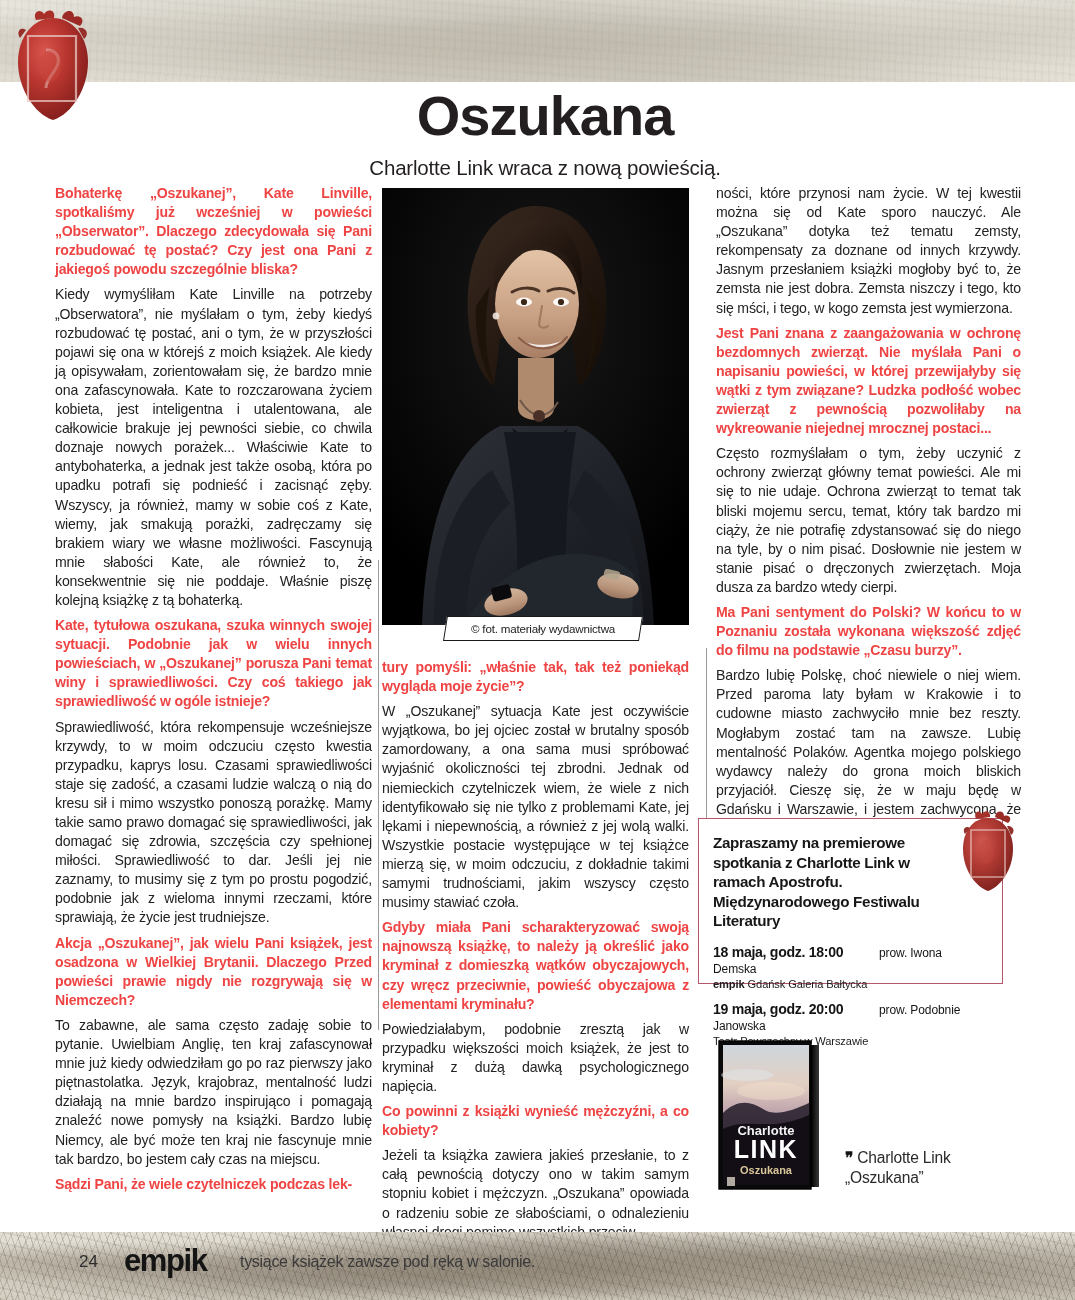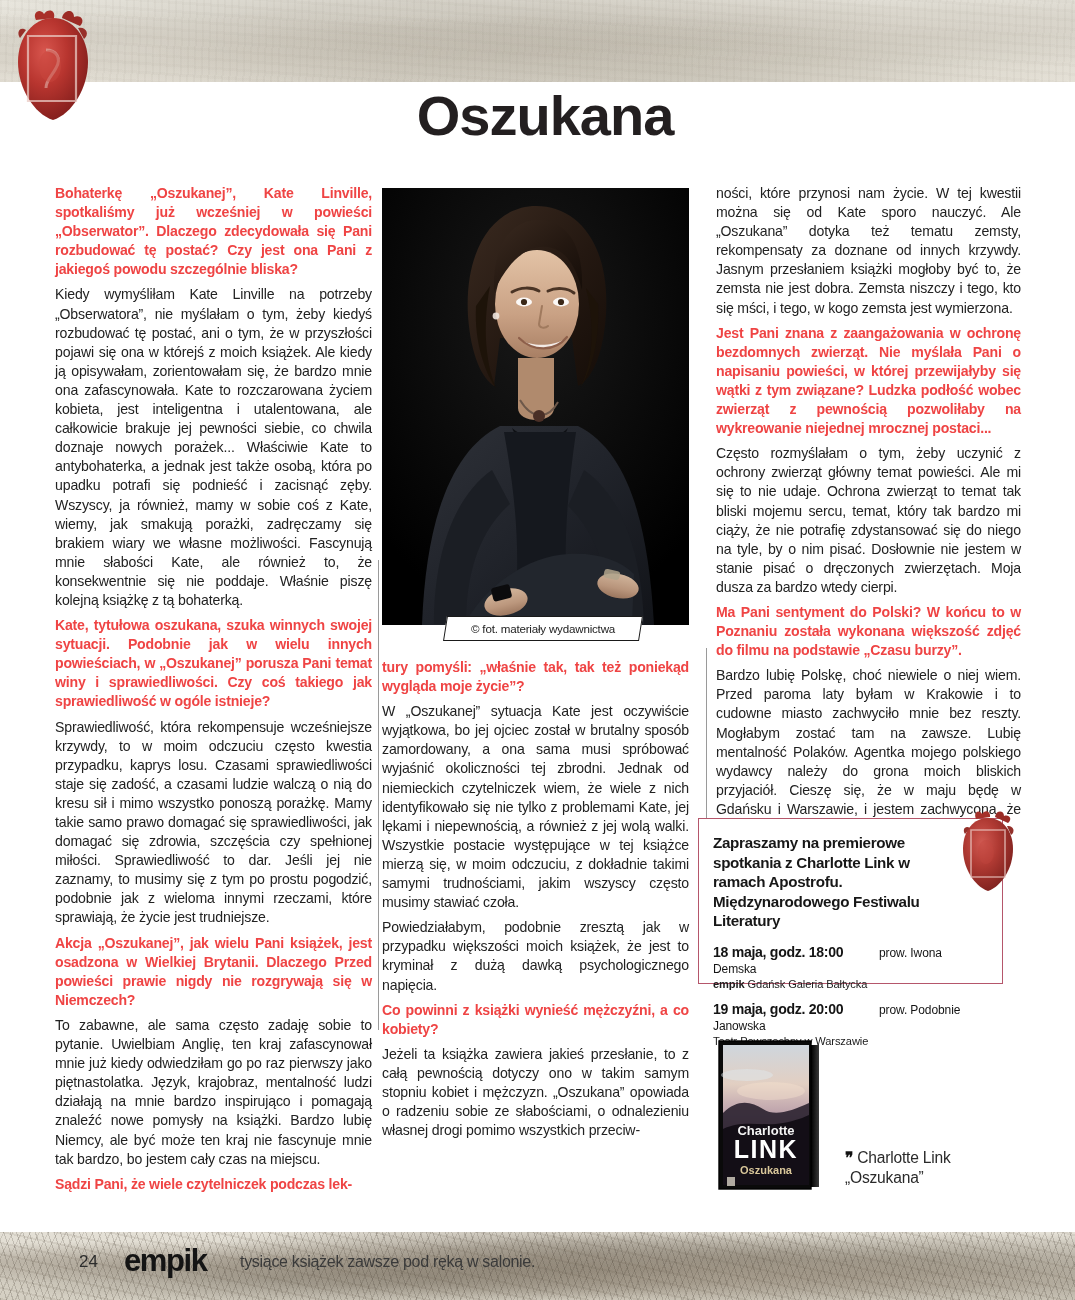--- a/index.html
+++ b/index.html
@@ -168,20 +168,21 @@
     <path d="M20 24 C14 20 10 26 14 32" fill="#98302a"></path>
     <path d="M72 22 C80 20 84 28 78 33" fill="#98302a"></path>
     <path d="M22 30 L70 30 L70 95 L22 95 Z" fill="none" stroke="#e9c9c3" stroke-width="2.2" opacity=".75"></path>
     <path d="M40 44 C50 44 56 52 50 62 C46 70 40 74 40 82" fill="none" stroke="#e3bdb6" stroke-width="3" opacity=".55"></path>
     <ellipse cx="44" cy="60" rx="11" ry="16" fill="#c9463f" opacity=".45"></ellipse>
   </svg>
 </div>
 
 <div class="title-wrap">
   <h1 class="main-title">Oszukana</h1>
+  <div class="subtitle">Charlotte Link wraca z nową powieścią.</div>
 </div>
 
 <div class="vrule vrule-a"></div>
 <div class="vrule vrule-b"></div>
 
 <div class="photo-box">
   <svg class="photo-svg" viewBox="0 0 307 437" preserveAspectRatio="xMidYMid slice">
     <defs>
       <radialGradient id="bgGlow" cx="50%" cy="30%" r="70%">
         <stop offset="0%" stop-color="#181818"></stop>
@@ -260,20 +261,21 @@
   <p class="q-p">Kate, tytułowa oszukana, szuka winnych swojej sytuacji. Podobnie jak w wielu innych powieściach, w „Oszukanej” porusza Pani temat winy i sprawiedliwości. Czy coś takiego jak sprawiedliwość w ogóle istnieje?</p>
   <p class="body-p">Sprawiedliwość, która rekompensuje wcześniejsze krzywdy, to w moim odczuciu często kwestia przypadku, kaprys losu. Czasami sprawiedliwości staje się zadość, a czasami ludzie walczą o nią do kresu sił i mimo wszystko ponoszą porażkę. Mamy takie samo prawo domagać się sprawiedliwości, jak domagać się zdrowia, szczęścia czy spełnionej miłości. Sprawiedliwość to dar. Jeśli jej nie zaznamy, to musimy się z tym po prostu pogodzić, podobnie jak z wieloma innymi rzeczami, które sprawiają, że życie jest trudniejsze.</p>
   <p class="q-p">Akcja „Oszukanej”, jak wielu Pani książek, jest osadzona w Wielkiej Brytanii. Dlaczego Przed powieści prawie nigdy nie rozgrywają się w Niemczech?</p>
   <p class="body-p">To zabawne, ale sama często zadaję sobie to pytanie. Uwielbiam Anglię, ten kraj zafascynował mnie już kiedy odwiedziłam go po raz pierwszy jako piętnastolatka. Język, krajobraz, mentalność ludzi działają na mnie bardzo inspirująco i pomagają znaleźć nowe pomysły na książki. Bardzo lubię Niemcy, ale być może ten kraj nie fascynuje mnie tak bardzo, bo jestem cały czas na miejscu.</p>
   <p class="q-p">Sądzi Pani, że wiele czytelniczek podczas lek-</p>
 </div>
 
 <div class="col col-mid">
   <p class="q-p">tury pomyśli: „właśnie tak, tak też poniekąd wygląda moje życie”?</p>
   <p class="body-p">W „Oszukanej” sytuacja Kate jest oczywiście wyjątkowa, bo jej ojciec został w brutalny sposób zamordowany, a ona sama musi spróbować wyjaśnić okoliczności tej zbrodni. Jednak od niemieckich czytelniczek wiem, że wiele z nich identyfikowało się nie tylko z problemami Kate, jej lękami i niepewnością, a również z jej wolą walki. Wszystkie postacie występujące w tej książce mierzą się, w moim odczuciu, z dokładnie takimi samymi trudnościami, jakim wszyscy często musimy stawiać czoła.</p>
+  <p class="q-p">Gdyby miała Pani scharakteryzować swoją najnowszą książkę, to należy ją określić jako kryminał z domieszką wątków obyczajowych, czy wręcz przeciwnie, powieść obyczajowa z elementami kryminału?</p>
   <p class="body-p">Powiedziałabym, podobnie zresztą jak w przypadku większości moich książek, że jest to kryminał z dużą dawką psychologicznego napięcia.</p>
   <p class="q-p">Co powinni z książki wynieść mężczyźni, a co kobiety?</p>
   <p class="body-p">Jeżeli ta książka zawiera jakieś przesłanie, to z całą pewnością dotyczy ono  w takim samym stopniu kobiet i mężczyzn. „Oszukana” opowiada o radzeniu sobie ze słabościami, o odnalezieniu własnej drogi pomimo wszystkich przeciw-</p>
 </div>
 
 <div class="col col-right">
   <p class="body-p">ności, które przynosi nam życie. W tej kwestii można się od Kate sporo nauczyć. Ale „Oszukana” dotyka też tematu zemsty, rekompensaty za doznane od innych krzywdy. Jasnym przesłaniem książki mogłoby być to, że zemsta nie jest dobra. Zemsta niszczy i tego, kto się mści, i tego, w kogo zemsta jest wymierzona.</p>
   <p class="q-p">Jest Pani znana z zaangażowania w ochronę bezdomnych zwierząt. Nie myślała Pani o napisaniu powieści, w której przewijałyby się wątki z tym związane? Ludzka podłość wobec zwierząt z pewnością pozwoliłaby na wykreowanie niejednej mrocznej postaci...</p>
   <p class="body-p">Często rozmyślałam o tym, żeby uczynić z ochrony zwierząt główny temat powieści. Ale mi się to nie udaje. Ochrona zwierząt to temat tak bliski mojemu sercu, temat, który tak bardzo mi ciąży, że nie potrafię zdystansować się do niego na tyle, by o nim pisać. Dosłownie nie jestem w stanie pisać o dręczonych zwierzętach. Moja dusza za bardzo wtedy cierpi.</p>
   <p class="q-p">Ma Pani sentyment do Polski? W końcu to w Poznaniu została wykonana większość zdjęć do filmu na podstawie „Czasu burzy”.</p>

